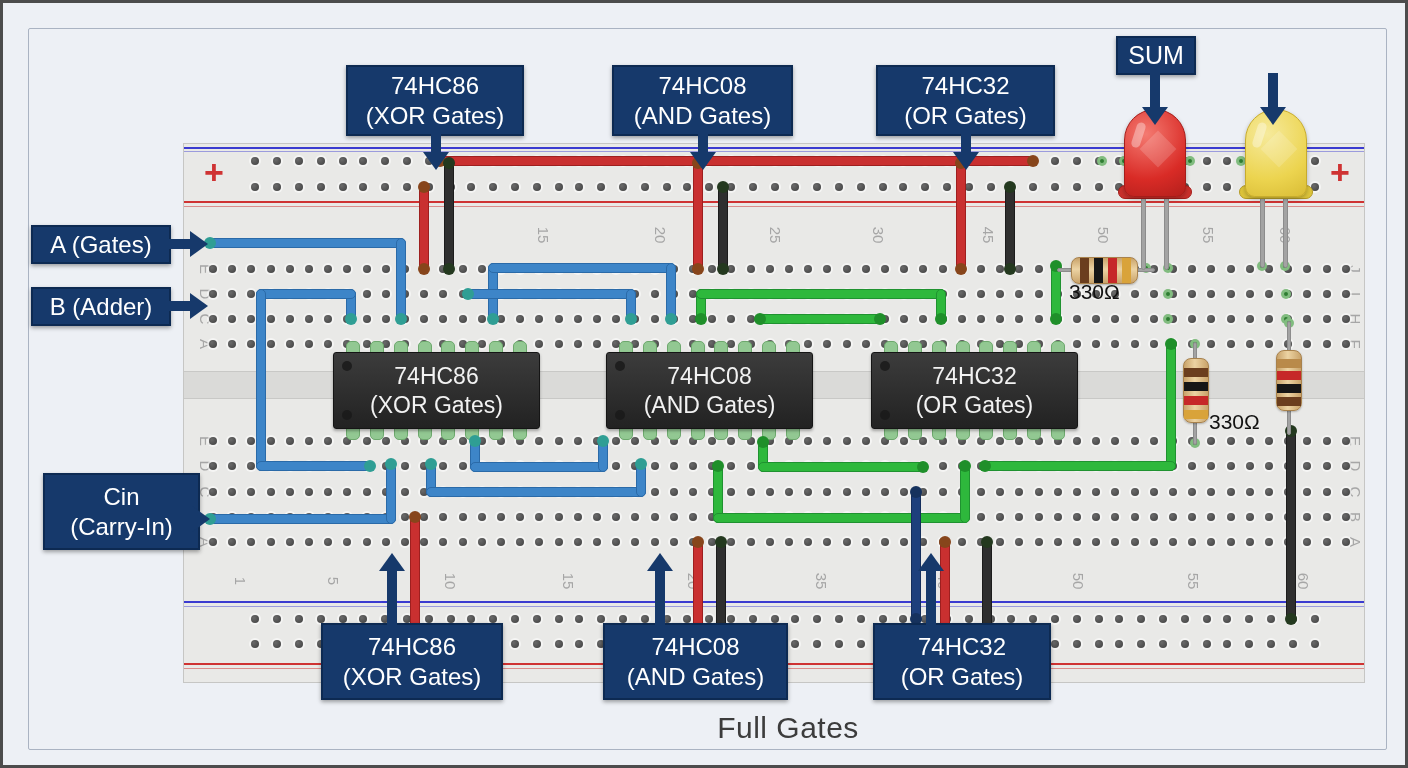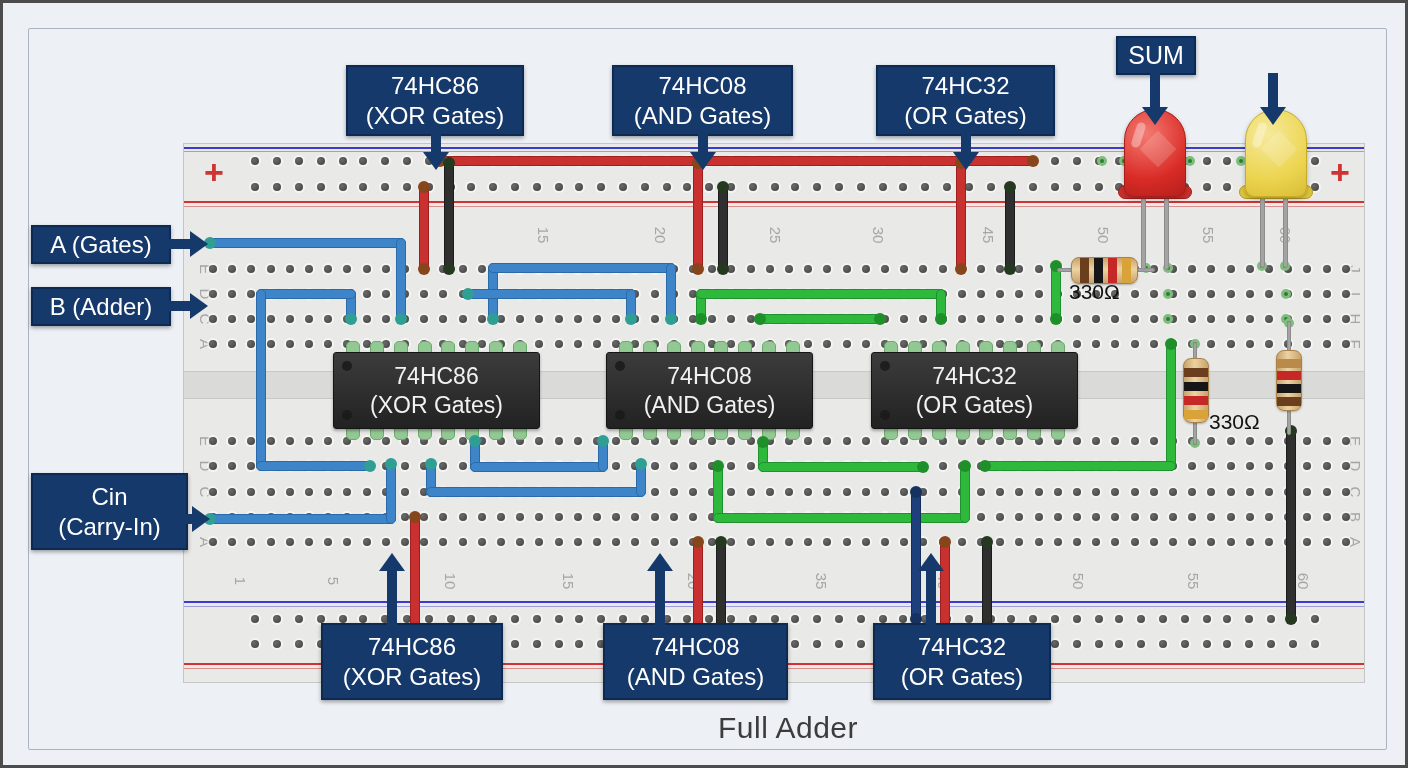--- a/index.html
+++ b/index.html
@@ -1128,21 +1128,21 @@
       <div class="callout" style="left: 28px; top: 222px; width: 140px; height: 39px; background: rgb(22, 57, 107); border: 2px solid rgb(13, 42, 82); font-size: 24px; position: absolute;">
         <div>A (Gates)</div>
       </div>
       <div class="abs" style="left: 166px; top: 236px; width: 21px; height: 10px; background: rgb(22, 57, 107);"></div>
       <div class="abs" style="left: 187px; top: 228px; width: 0px; height: 0px; border-top: 13px solid transparent; border-bottom: 13px solid transparent; border-left: 18px solid rgb(22, 57, 107);"></div>
       <div class="callout" style="left: 28px; top: 284px; width: 140px; height: 39px; background: rgb(22, 57, 107); border: 2px solid rgb(13, 42, 82); font-size: 24px; position: absolute;">
         <div>B (Adder)</div>
       </div>
       <div class="abs" style="left: 166px; top: 298px; width: 21px; height: 10px; background: rgb(22, 57, 107);"></div>
       <div class="abs" style="left: 187px; top: 290px; width: 0px; height: 0px; border-top: 13px solid transparent; border-bottom: 13px solid transparent; border-left: 18px solid rgb(22, 57, 107);"></div>
-      <div class="callout" style="left: 28px; top: 470px; width: 157px; height: 77px; background: rgb(22, 57, 107); border: 2px solid rgb(13, 42, 82); font-size: 24px; position: absolute;">
+      <div class="callout" style="left: 40px; top: 470px; width: 157px; height: 77px; background: rgb(22, 57, 107); border: 2px solid rgb(13, 42, 82); font-size: 24px; position: absolute;">
         <div>Cin</div>
         <div>(Carry-In)</div>
       </div>
       <div class="abs" style="left: 183px; top: 511px; width: 6px; height: 10px; background: rgb(22, 57, 107);"></div>
       <div class="abs" style="left: 189px; top: 503px; width: 0px; height: 0px; border-top: 13px solid transparent; border-bottom: 13px solid transparent; border-left: 18px solid rgb(22, 57, 107);"></div>
       <div class="callout" style="left: 318px; top: 620px; width: 182px; height: 77px; background: rgb(22, 57, 107); border: 2px solid rgb(13, 42, 82); font-size: 24px; position: absolute;">
         <div>74HC86</div>
         <div>(XOR Gates)</div>
       </div>
       <div class="abs" style="left: 376px; top: 550px; width: 0px; height: 0px; border-left: 13px solid transparent; border-right: 13px solid transparent; border-bottom: 18px solid rgb(22, 57, 107);"></div>
@@ -1153,14 +1153,14 @@
       </div>
       <div class="abs" style="left: 644px; top: 550px; width: 0px; height: 0px; border-left: 13px solid transparent; border-right: 13px solid transparent; border-bottom: 18px solid rgb(22, 57, 107);"></div>
       <div class="abs" style="left: 652px; top: 566px; width: 10px; height: 56px; background: rgb(22, 57, 107);"></div>
       <div class="callout" style="left: 870px; top: 620px; width: 178px; height: 77px; background: rgb(22, 57, 107); border: 2px solid rgb(13, 42, 82); font-size: 24px; position: absolute;">
         <div>74HC32</div>
         <div>(OR Gates)</div>
       </div>
       <div class="abs" style="left: 915px; top: 550px; width: 0px; height: 0px; border-left: 13px solid transparent; border-right: 13px solid transparent; border-bottom: 18px solid rgb(22, 57, 107);"></div>
       <div class="abs" style="left: 923px; top: 566px; width: 10px; height: 56px; background: rgb(22, 57, 107);"></div>
     </div>
-  <div id="diagram-title">Full Adder</div>
+  <div id="diagram-title">Full Gates</div>
 </div>
 
 </body></html>

